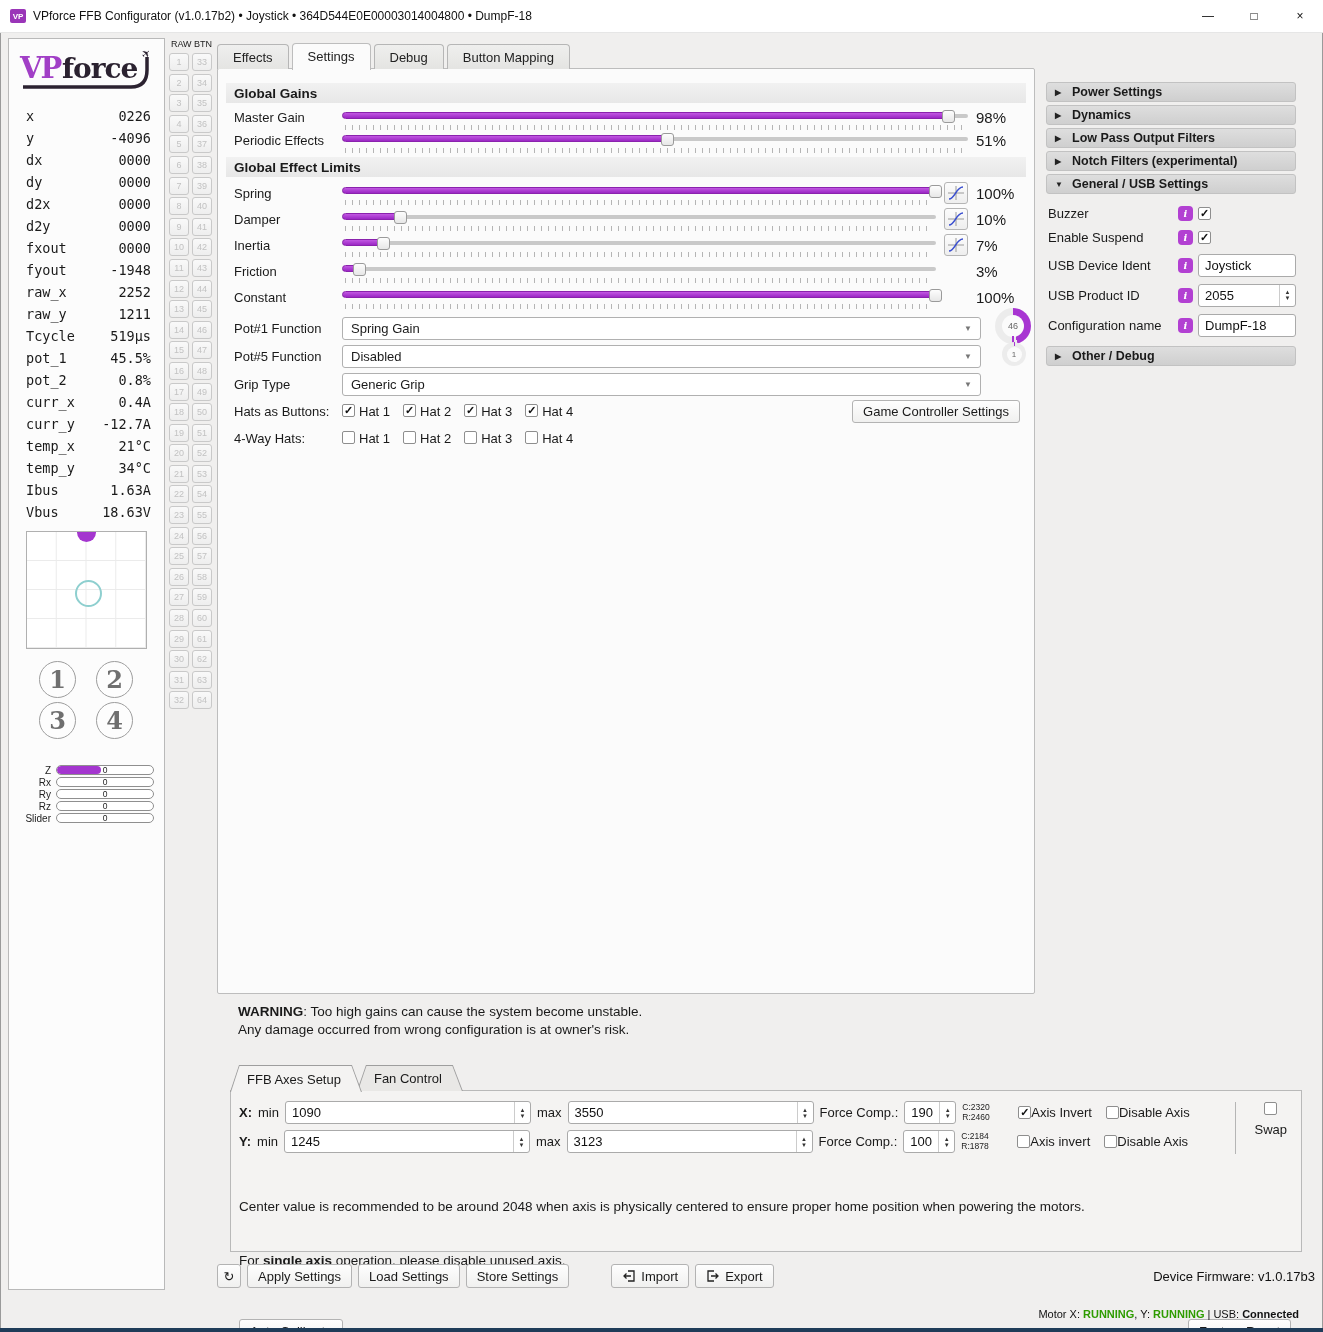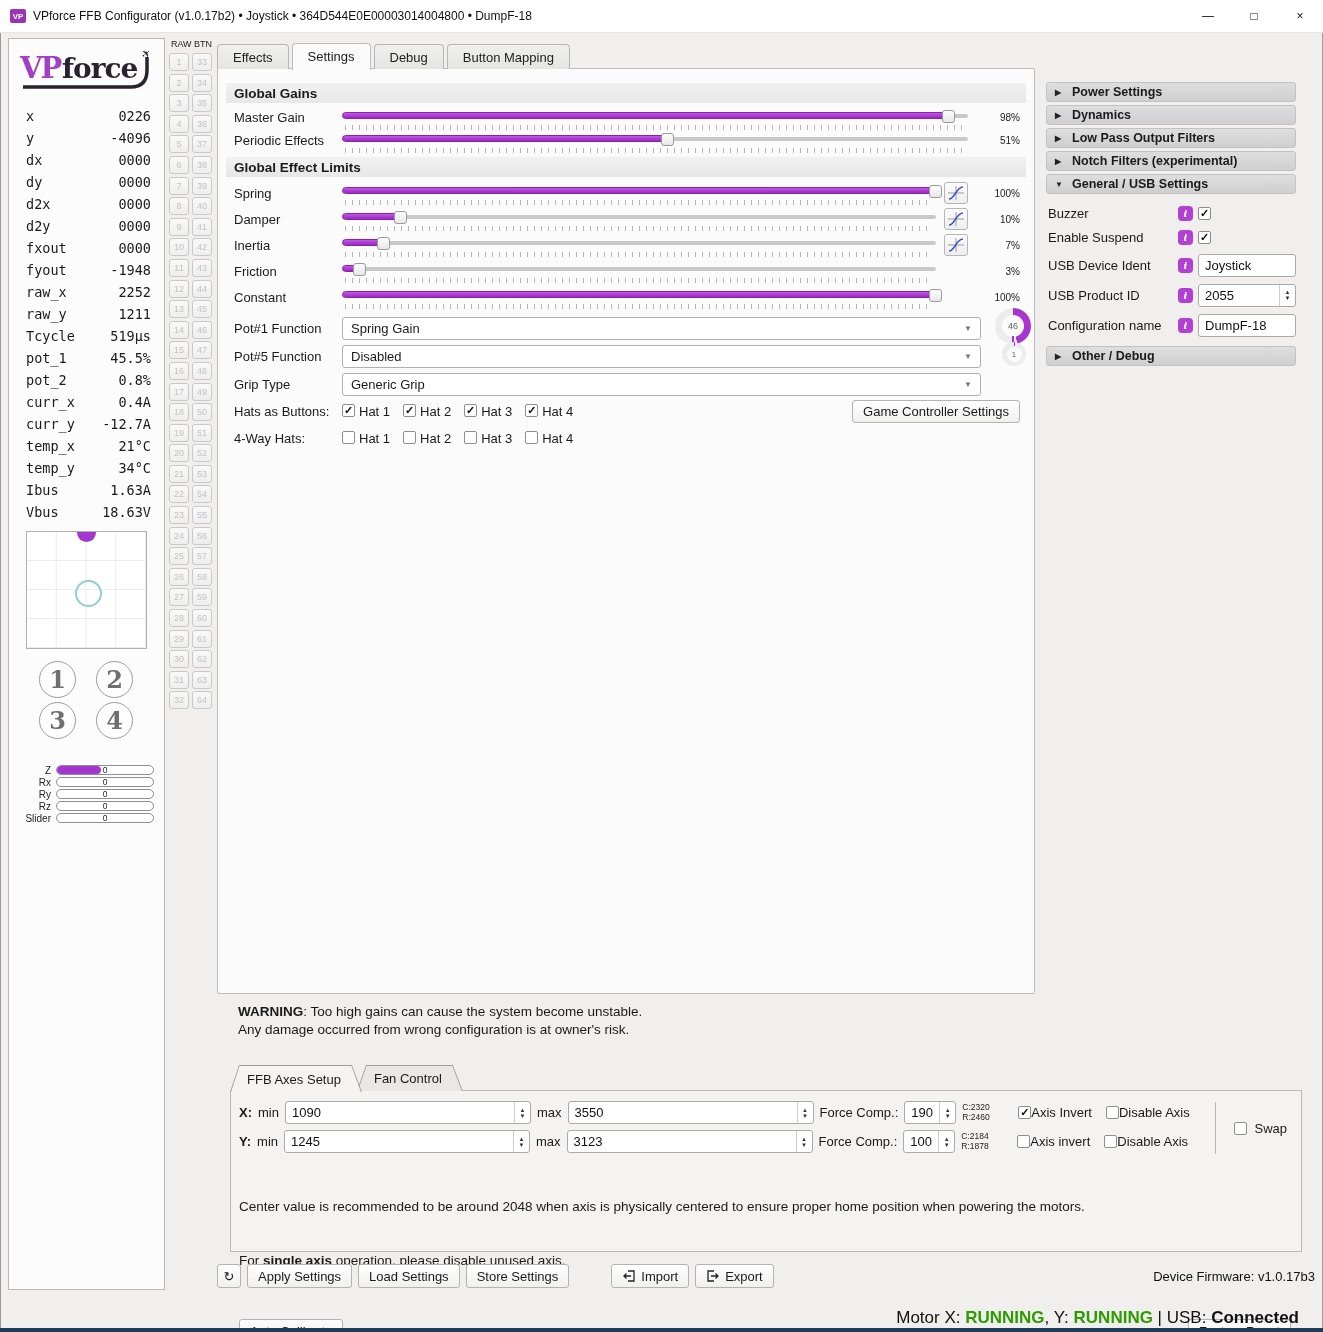--- a/index.html
+++ b/index.html
@@ -59,21 +59,21 @@
   .s-track{position:absolute;left:0;right:0;top:7px;height:4px;background:#c9c9c9;border-radius:2px;}
   .s-fill{position:absolute;left:0;top:5px;height:7px;width:calc(var(--pct,0)*1%);background:linear-gradient(#c157e2,#9b27c4);
     border:1px solid #8a22ad;border-radius:4px;box-sizing:border-box;}
   .s-handle{position:absolute;top:3px;left:calc(var(--pct,0)*1% - 7px);width:13px;height:13px;background:linear-gradient(#fdfdfd,#e7e7e7);
     border:1px solid #9a9a9a;border-radius:3px;box-sizing:border-box;}
   .s-ticks{position:absolute;left:3px;right:3px;top:18px;height:5px;
     background:repeating-linear-gradient(90deg,#b5b5b5 0 1px,transparent 1px 7px);}
   .curve-btn{width:24px;height:22px;border:1px solid #b5b5b5;border-radius:3px;background:linear-gradient(#fcfcfc,#eee);
     display:flex;align-items:center;justify-content:center;visibility:hidden;flex:none;box-sizing:border-box;}
   .curve-btn.show{visibility:visible;}
-  .s-pct{width:44px;text-align:right;font-size:10px;flex:none;}
+  .s-pct{width:44px;font-size:15px;flex:none;}
   .dd-row{display:flex;align-items:center;height:28px;gap:8px;margin-right:39px;}
   .dd-label{width:100px;font-size:13px;flex:none;}
   .dropdown{flex:1;height:23px;border:1px solid #b0b0b0;border-radius:3px;background:#fff;display:flex;align-items:center;
     justify-content:space-between;padding:0 8px;font-size:13px;box-sizing:border-box;}
   .dd-arrow{color:#777;font-size:8px;}
   .hat-row{display:flex;align-items:center;height:27px;font-size:13px;}
   .hat-caption{width:108px;flex:none;}
   .hat-items{display:flex;align-items:center;}
   .hat-item{display:flex;align-items:flex-start;gap:4px;margin-right:13px;}
   .cb{width:13px;height:13px;border:1px solid #8e8e8e;border-radius:2px;background:#fff;display:flex;align-items:center;justify-content:center;flex:none;box-sizing:border-box;}
@@ -122,29 +122,29 @@
   .ftab.active .ftab-i{background:#f4f3f2;}
   .axes-panel{position:absolute;left:230px;top:1090px;width:1072px;height:162px;border:1px solid #b9b9b9;background:#f4f3f2;
     box-sizing:border-box;padding:9px 10px 0 8px;}
   .ax-row{display:flex;align-items:center;gap:6px;height:25px;margin-bottom:4px;font-size:13px;}
   .ax-name{font-weight:bold;}
   .spin.minmax{width:246px;}
   .spin.fc{width:52px;}
   .cr{font-size:8.5px;line-height:9.5px;color:#222;width:42px;flex:none;}
   .ax-cb{display:flex;align-items:center;margin-left:8px;}
   .swap-box{position:absolute;right:14px;top:11px;height:52px;display:flex;align-items:center;gap:7px;padding-left:18px;
-    border-left:1px solid #b5b5b5;font-size:13px;}
+    border-left:1px solid #b5b5b5;font-size:13px;flex-direction:column;}
   .ax-note{font-size:13.5px;line-height:18px;margin-top:8px;white-space:pre-wrap;}
   .ax-buttons{display:flex;justify-content:space-between;margin-top:13px;}
   
   .bottom-row{position:absolute;left:217px;top:1264px;right:8px;display:flex;align-items:center;gap:6px;}
   .refresh-btn{width:24px;padding:0;font-size:13px;}
   .imp{margin-left:36px;}
   .firmware{margin-left:auto;font-size:13px;color:#111;}
-  .status-bar{position:absolute;right:24px;top:1308px;font-size:17px;white-space:pre;color:#111;padding-left:13px;}
+  .status-bar{position:absolute;right:24px;top:1308px;font-size:11px;white-space:pre;color:#111;padding-left:13px;}
   .st-green{color:#2e9c00;font-weight:bold;}
   .st-bold{font-weight:bold;}
   .navy{position:absolute;left:0;right:0;bottom:0;height:4px;background:#1f3c59;}
 </style>
 </head>
 <body>
 
 <div class="titlebar">
   <div class="app-icon">VP</div>
   <div class="title-text">VPforce FFB Configurator (v1.0.17b2) • Joystick • 364D544E0E00003014004800 • DumpF-18</div>

